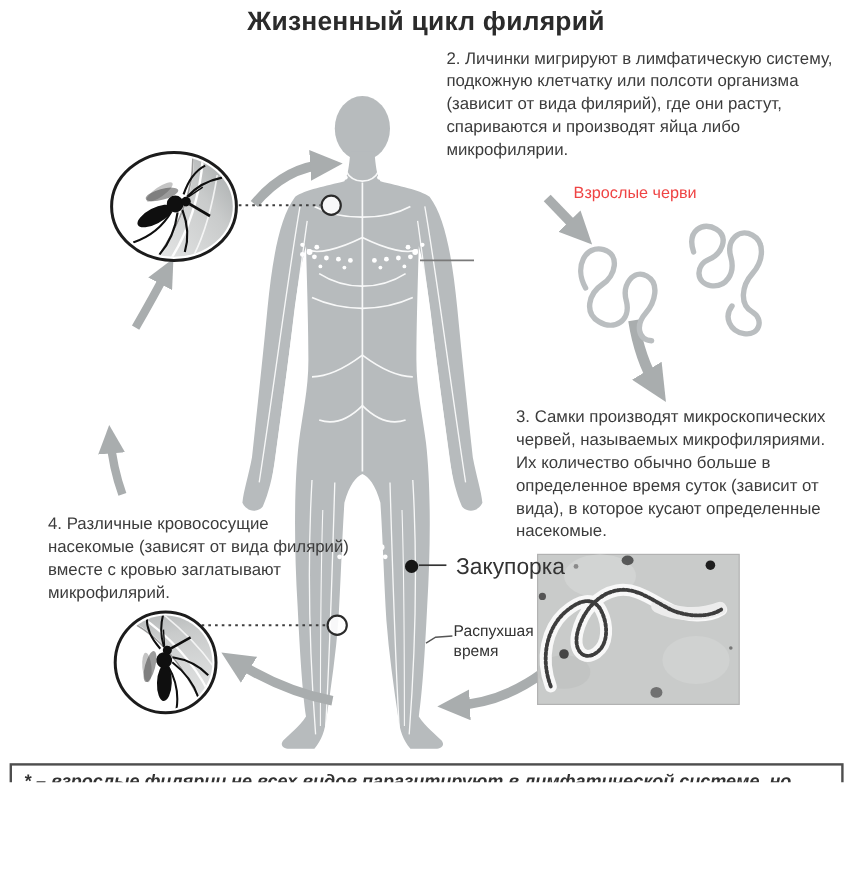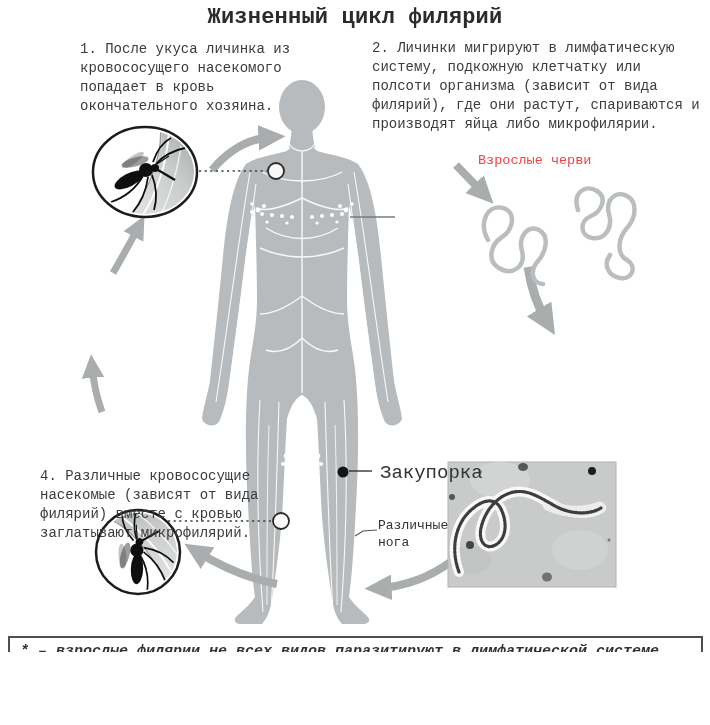--- a/index.html
+++ b/index.html
@@ -1,26 +1,26 @@
 <!DOCTYPE html>
 <html><head>
 <meta charset="utf-8">
 <style>
   * { margin:0; padding:0; box-sizing:border-box; }
   html,body { background:#ffffff; }
   .page { position:relative; width:710px; height:652px; background:#fff;
-          font-family:Liberation Mono, monospace; overflow:hidden; }
+          font-family:Liberation Sans, sans-serif; overflow:hidden; }
   .title { position:absolute; top:5px; left:0; width:100%; text-align:center;
            font-size:22px; font-weight:bold; color:#2b2b2b; letter-spacing:.2px; }
   svg.canvas { position:absolute; left:0; top:0; }
   .step { position:absolute; font-size:14px; line-height:1.36; color:#3c3c3c; }
   .step1 { left:80px;  top:40px;  width:242px; }
   .step2 { left:372px; top:39px;  width:336px; }
   .step3 { left:430px; top:338px; width:278px; }
-  .step4 { left:40px;  top:427px; width:252px;margin-top:40px; }
+  .step4 { left:40px;  top:427px; width:252px; }
   .step5 { left:14px;  top:283px; width:246px; }
   .lbl { position:absolute; }
   .lbl-adult   { left:478px; top:153px; font-size:13.5px; color:#ef4444; }
   .lbl-lymph   { left:397px; top:200px; width:106px; font-size:12.5px; line-height:1.32; color:#4f4f4f; }
   .lbl-block   { left:380px; top:462px; font-size:19px; color:#333; }
   .lbl-swollen { left:378px; top:518px; width:86px; font-size:13px; line-height:1.3; color:#333; }
   .footnote { position:absolute; left:8px; top:636px; width:695px; min-height:80px;
               border:2px solid #4e4e4e; padding:4px 10px 6px; background:#fff;
               font-size:15px; font-style:italic; font-weight:600; color:#323232; line-height:1.32; }
 </style>
@@ -202,22 +202,22 @@
         <circle cx="592" cy="471" r="4" fill="#1e1e1e"></circle>
         <ellipse cx="547" cy="577" rx="5" ry="4.5" fill="#5a5a5a" opacity="0.8"></ellipse>
         <circle cx="480" cy="472" r="2" fill="#8a8a8a"></circle>
         <circle cx="609" cy="540" r="1.5" fill="#777777"></circle>
       </g>
     </g>
   </svg>
 
   <h1 class="title">Жизненный цикл филярий</h1>
 
-  <div class="step step1">1. После укуса личинка из кровососущего насекомого попадает в кровь окончательного хозяина.</div>
   <div class="step step2">2. Личинки мигрируют в лимфатическую систему, подкожную клетчатку или полсоти организма (зависит от вида филярий), где они растут, спариваются и производят яйца либо микрофилярии.</div>
+  <div class="step step3">3. Самки производят микроскопических червей, называемых микрофиляриями. Их количество обычно больше в определенное время суток (зависит от вида), в которое кусают определенные насекомые.</div>
   <div class="step step4">4. Различные кровососущие насекомые (зависят от вида филярий) вместе с кровью заглатывают микрофилярий.</div>
 
   <div class="lbl lbl-adult">Взрослые черви</div>
   <div class="lbl lbl-block">Закупорка</div>
-  <div class="lbl lbl-swollen">Различные нога</div>
+  <div class="lbl lbl-swollen">Распухшая время</div>
 
   <div class="footnote">* – взрослые филярии не всех видов паразитируют в лимфатической системе, но такие являются наиболее опасными. Они приводят к блокировке лимфатических сосудов и распуханию частей тела (слоновости), что является необратимым, не смотря на излечение от самих паразитов</div>
 </div>
 
 </body></html>

